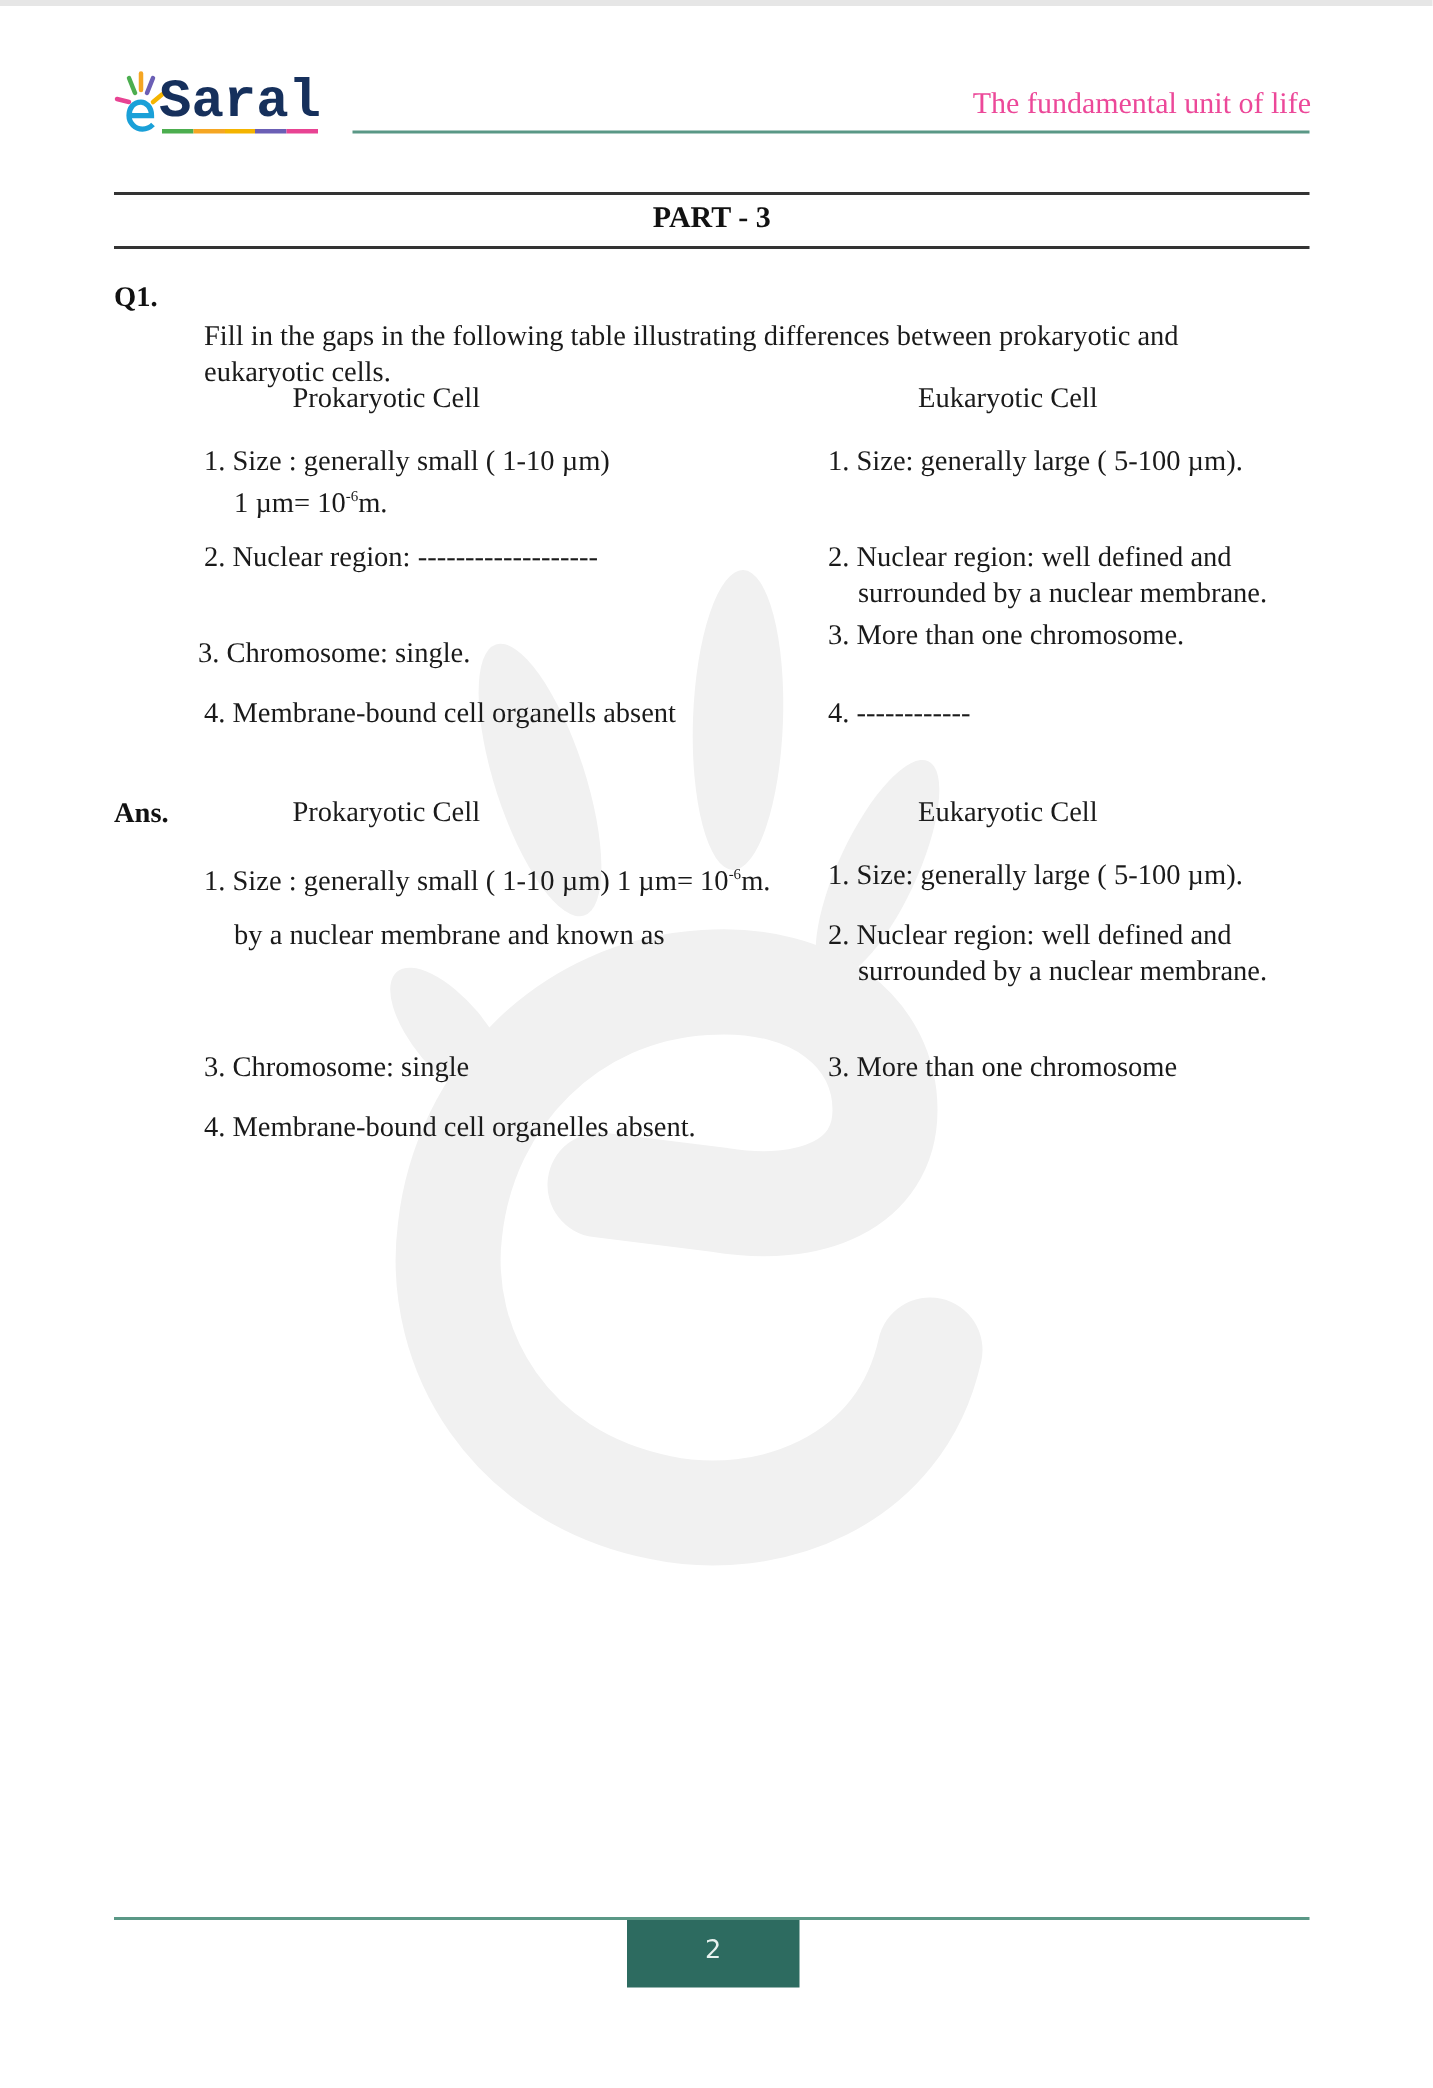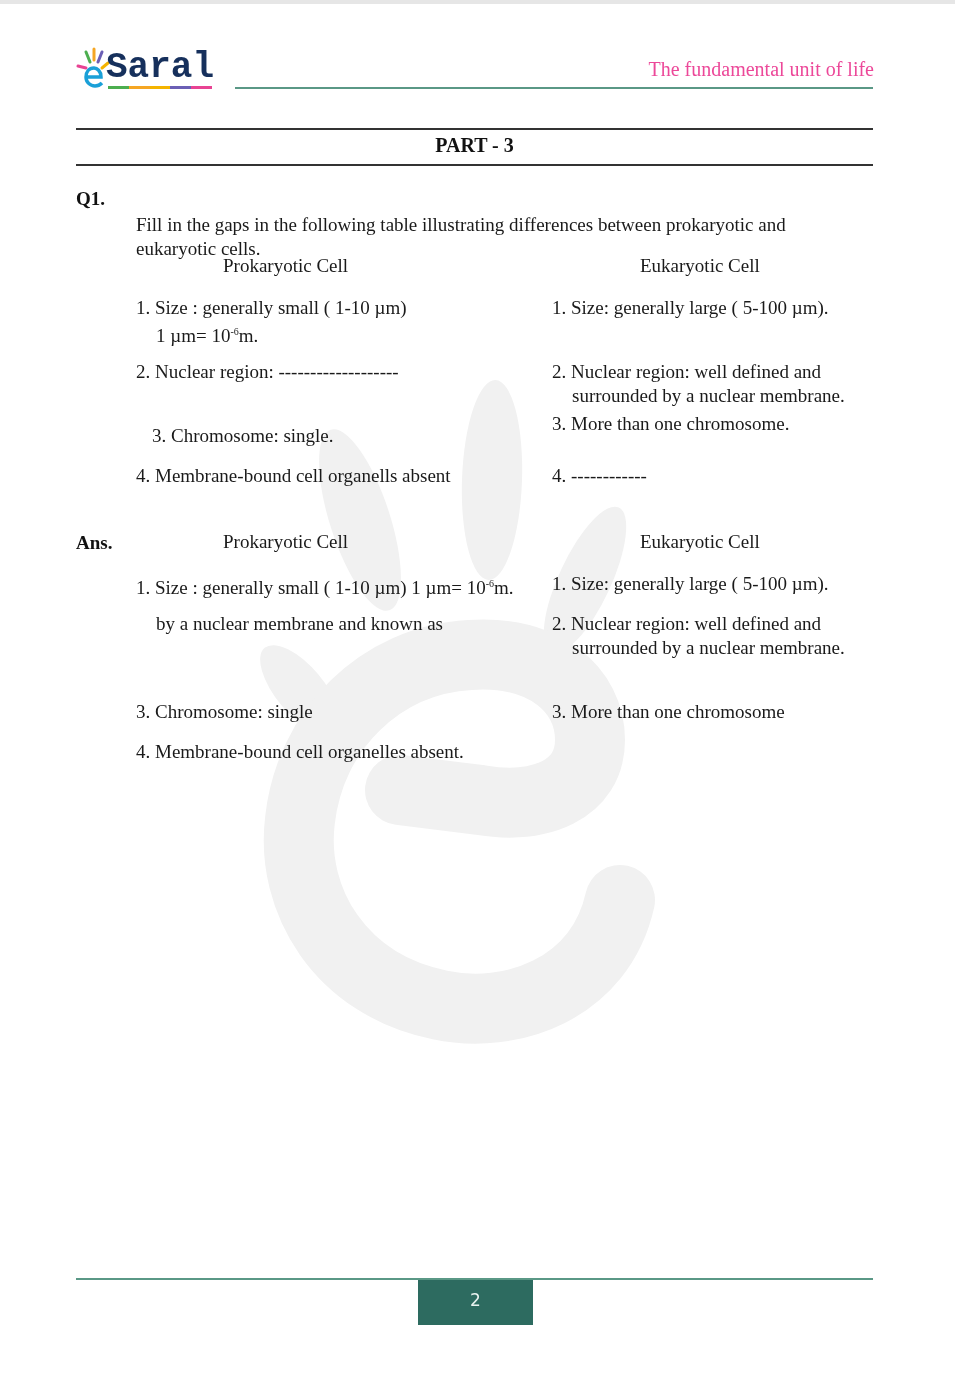--- a/index.html
+++ b/index.html
@@ -24,21 +24,21 @@
     font-size: 20px; color: #ec4899; white-space: nowrap;
   }
   .header-rule { position: absolute; left: 235px; top: 87px; width: 638px; height: 2px; background: #5a9886; }
   .rule-dark { position: absolute; left: 76px; width: 797px; height: 2px; background: #333; }
   .part-title {
     position: absolute; left: 76px; top: 134px; width: 797px; text-align: center;
     font-size: 20px; font-weight: bold; color: #111;
   }
   .q-label, .ans-label { position: absolute; left: 76px; font-size: 19px; font-weight: bold; color: #111; }
   .q-text { position: absolute; left: 136px; top: 188px; width: 700px; font-size: 19px; line-height: 24px; margin-top: 25px; }
-  .col-head { position: absolute; font-size: 19px; margin-left: 28px; }
+  .col-head { position: absolute; font-size: 19px; }
   .item { position: absolute; font-size: 19px; line-height: 24px; }
   .item .cont { display: block; padding-left: 20px; }
   sup { font-size: 10px; vertical-align: 7px; }
   .footer-rule { position: absolute; left: 76px; top: 1278px; width: 797px; height: 2px; background: #5a9886; }
   .page-badge {
     position: absolute; left: 418px; top: 1280px; width: 115px; height: 45px;
     background: #2d6b60; color: #e8f2ef; text-align: center; line-height: 40px;
     font-family: "DejaVu Sans", "Liberation Sans", sans-serif; font-size: 17px;
   }
 </style>
@@ -86,21 +86,21 @@
 <div class="q-text">Fill in the gaps in the following table illustrating differences between prokaryotic and eukaryotic cells.</div>
 
 <div class="col-head" style="left:195px;top:255px">Prokaryotic Cell</div>
 <div class="col-head" style="left:612px;top:255px">Eukaryotic Cell</div>
 
 <div class="item" style="left:136px;top:296px">
   <span>1. Size : generally small ( 1-10 µm)</span>
   <span class="cont"><span>1 µm= 10</span><sup>-6</sup><span>m.</span></span>
 </div>
 <div class="item" style="left:136px;top:360px"><span>2. Nuclear region: -------------------</span></div>
-<div class="item" style="left:152px;top:424px"><span>3. Chromosome: single.</span></div>
+<div class="item" style="left:132px;top:424px"><span>3. Chromosome: single.</span></div>
 <div class="item" style="left:136px;top:464px"><span>4. Membrane-bound cell organells absent</span></div>
 
 <div class="item" style="left:552px;top:296px"><span>1. Size: generally large ( 5-100 µm).</span></div>
 <div class="item" style="left:552px;top:360px">
   <span>2. Nuclear region: well defined and</span>
   <span class="cont">surrounded by a nuclear membrane.</span>
 </div>
 <div class="item" style="left:552px;top:412px"><span>3. More than one chromosome.</span></div>
 <div class="item" style="left:552px;top:464px"><span>4. ------------</span></div>
 

